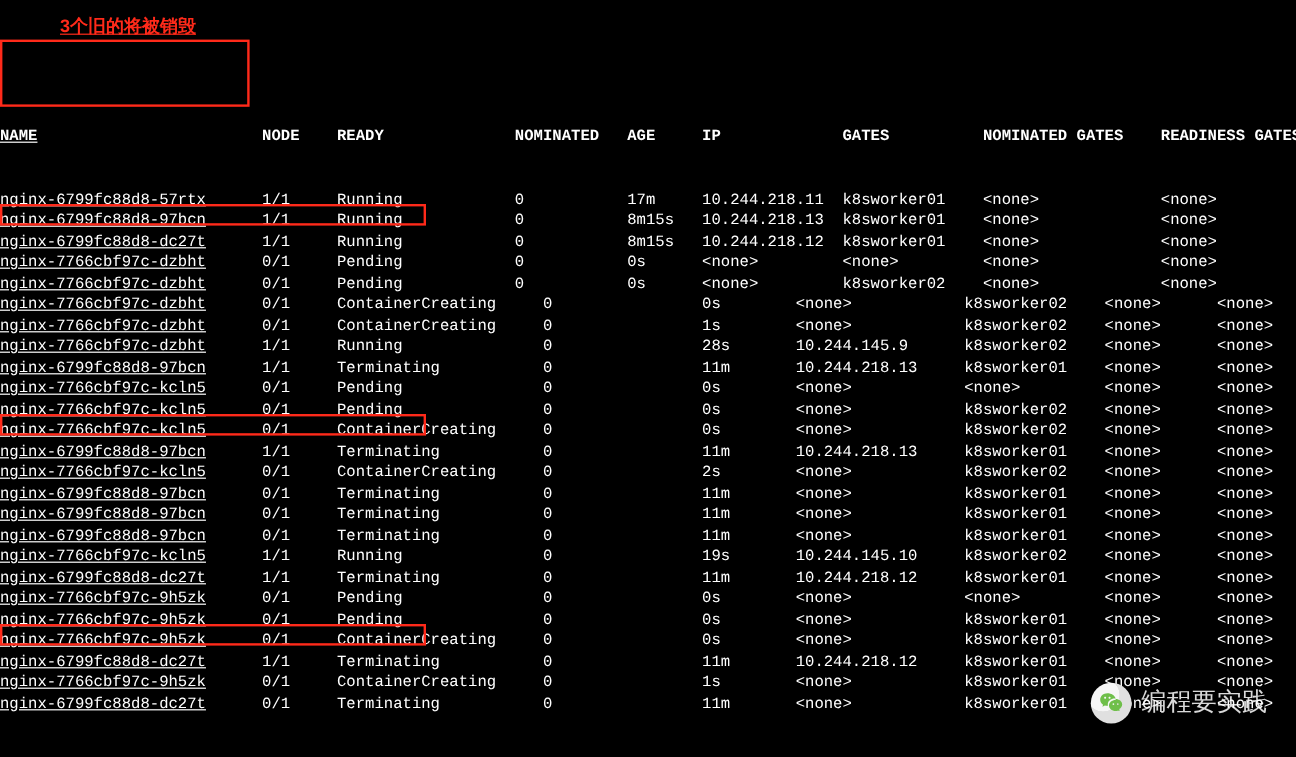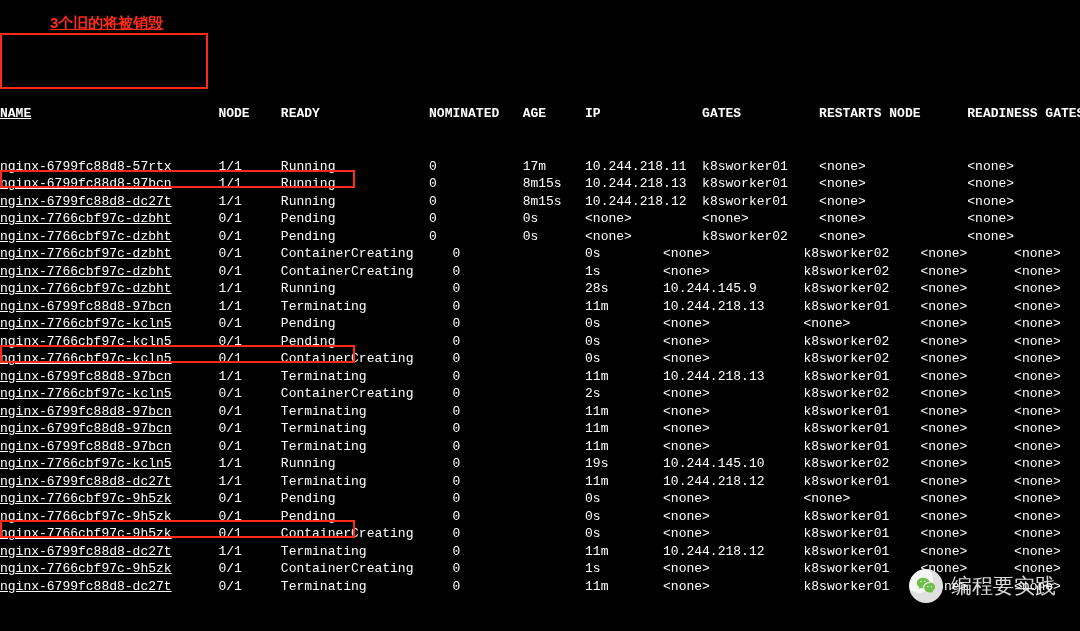--- a/index.html
+++ b/index.html
@@ -61,21 +61,21 @@
   .c-nom    { width: 19ch; }
   .c-rdy    { width: 11ch; }
   .hdr { font-weight: bold; }
 </style>
 </head>
 <body>
 
 
 
 <div class="term">
-  <div class="row hdr" id="hdr-row"><span class="cell c-name">NAME</span><span class="cell c-ready">NODE</span><span class="cell c-status">READY</span><span class="cell c-rest">NOMINATED</span><span class="cell c-age">AGE</span><span class="cell c-ip">IP</span><span class="cell c-node">GATES</span><span class="cell c-nom">RESTARTS NODE</span><span class="cell c-rdy">READINESS GATES</span></div>
+  <div class="row hdr" id="hdr-row"><span class="cell c-name">NAME</span><span class="cell c-ready">NODE</span><span class="cell c-status">READY</span><span class="cell c-rest">NOMINATED</span><span class="cell c-age">AGE</span><span class="cell c-ip">IP</span><span class="cell c-node">GATES</span><span class="cell c-nom">NOMINATED GATES</span><span class="cell c-rdy">READINESS GATES</span></div>
   <div id="rows"><div class="row"><span class="cell c-name">nginx-6799fc88d8-57rtx</span><span class="cell c-ready">1/1</span><span class="cell c-status">Running</span><span class="cell c-rest">0</span><span class="cell c-age">17m</span><span class="cell c-ip">10.244.218.11</span><span class="cell c-node">k8sworker01</span><span class="cell c-nom">&lt;none&gt;</span><span class="cell c-rdy">&lt;none&gt;</span></div><div class="row"><span class="cell c-name">nginx-6799fc88d8-97bcn</span><span class="cell c-ready">1/1</span><span class="cell c-status">Running</span><span class="cell c-rest">0</span><span class="cell c-age">8m15s</span><span class="cell c-ip">10.244.218.13</span><span class="cell c-node">k8sworker01</span><span class="cell c-nom">&lt;none&gt;</span><span class="cell c-rdy">&lt;none&gt;</span></div><div class="row"><span class="cell c-name">nginx-6799fc88d8-dc27t</span><span class="cell c-ready">1/1</span><span class="cell c-status">Running</span><span class="cell c-rest">0</span><span class="cell c-age">8m15s</span><span class="cell c-ip">10.244.218.12</span><span class="cell c-node">k8sworker01</span><span class="cell c-nom">&lt;none&gt;</span><span class="cell c-rdy">&lt;none&gt;</span></div><div class="row"><span class="cell c-name">nginx-7766cbf97c-dzbht</span><span class="cell c-ready">0/1</span><span class="cell c-status">Pending</span><span class="cell c-rest">0</span><span class="cell c-age">0s</span><span class="cell c-ip">&lt;none&gt;</span><span class="cell c-node">&lt;none&gt;</span><span class="cell c-nom">&lt;none&gt;</span><span class="cell c-rdy">&lt;none&gt;</span></div><div class="row"><span class="cell c-name">nginx-7766cbf97c-dzbht</span><span class="cell c-ready">0/1</span><span class="cell c-status">Pending</span><span class="cell c-rest">0</span><span class="cell c-age">0s</span><span class="cell c-ip">&lt;none&gt;</span><span class="cell c-node">k8sworker02</span><span class="cell c-nom">&lt;none&gt;</span><span class="cell c-rdy">&lt;none&gt;</span></div><div class="row"><span class="cell c-name">nginx-7766cbf97c-dzbht</span><span class="cell c-ready">0/1</span><span class="cell c-status" style="width: 22ch;">ContainerCreating</span><span class="cell c-rest" style="width: 17ch;">0</span><span class="cell c-age" style="width: 10ch;">0s</span><span class="cell c-ip" style="width: 18ch;">&lt;none&gt;</span><span class="cell c-node" style="width: 15ch;">k8sworker02</span><span class="cell c-nom" style="width: 12ch;">&lt;none&gt;</span><span class="cell c-rdy" style="width: 8ch;">&lt;none&gt;</span></div><div class="row"><span class="cell c-name">nginx-7766cbf97c-dzbht</span><span class="cell c-ready">0/1</span><span class="cell c-status" style="width: 22ch;">ContainerCreating</span><span class="cell c-rest" style="width: 17ch;">0</span><span class="cell c-age" style="width: 10ch;">1s</span><span class="cell c-ip" style="width: 18ch;">&lt;none&gt;</span><span class="cell c-node" style="width: 15ch;">k8sworker02</span><span class="cell c-nom" style="width: 12ch;">&lt;none&gt;</span><span class="cell c-rdy" style="width: 8ch;">&lt;none&gt;</span></div><div class="row"><span class="cell c-name">nginx-7766cbf97c-dzbht</span><span class="cell c-ready">1/1</span><span class="cell c-status" style="width: 22ch;">Running</span><span class="cell c-rest" style="width: 17ch;">0</span><span class="cell c-age" style="width: 10ch;">28s</span><span class="cell c-ip" style="width: 18ch;">10.244.145.9</span><span class="cell c-node" style="width: 15ch;">k8sworker02</span><span class="cell c-nom" style="width: 12ch;">&lt;none&gt;</span><span class="cell c-rdy" style="width: 8ch;">&lt;none&gt;</span></div><div class="row"><span class="cell c-name">nginx-6799fc88d8-97bcn</span><span class="cell c-ready">1/1</span><span class="cell c-status" style="width: 22ch;">Terminating</span><span class="cell c-rest" style="width: 17ch;">0</span><span class="cell c-age" style="width: 10ch;">11m</span><span class="cell c-ip" style="width: 18ch;">10.244.218.13</span><span class="cell c-node" style="width: 15ch;">k8sworker01</span><span class="cell c-nom" style="width: 12ch;">&lt;none&gt;</span><span class="cell c-rdy" style="width: 8ch;">&lt;none&gt;</span></div><div class="row"><span class="cell c-name">nginx-7766cbf97c-kcln5</span><span class="cell c-ready">0/1</span><span class="cell c-status" style="width: 22ch;">Pending</span><span class="cell c-rest" style="width: 17ch;">0</span><span class="cell c-age" style="width: 10ch;">0s</span><span class="cell c-ip" style="width: 18ch;">&lt;none&gt;</span><span class="cell c-node" style="width: 15ch;">&lt;none&gt;</span><span class="cell c-nom" style="width: 12ch;">&lt;none&gt;</span><span class="cell c-rdy" style="width: 8ch;">&lt;none&gt;</span></div><div class="row"><span class="cell c-name">nginx-7766cbf97c-kcln5</span><span class="cell c-ready">0/1</span><span class="cell c-status" style="width: 22ch;">Pending</span><span class="cell c-rest" style="width: 17ch;">0</span><span class="cell c-age" style="width: 10ch;">0s</span><span class="cell c-ip" style="width: 18ch;">&lt;none&gt;</span><span class="cell c-node" style="width: 15ch;">k8sworker02</span><span class="cell c-nom" style="width: 12ch;">&lt;none&gt;</span><span class="cell c-rdy" style="width: 8ch;">&lt;none&gt;</span></div><div class="row"><span class="cell c-name">nginx-7766cbf97c-kcln5</span><span class="cell c-ready">0/1</span><span class="cell c-status" style="width: 22ch;">ContainerCreating</span><span class="cell c-rest" style="width: 17ch;">0</span><span class="cell c-age" style="width: 10ch;">0s</span><span class="cell c-ip" style="width: 18ch;">&lt;none&gt;</span><span class="cell c-node" style="width: 15ch;">k8sworker02</span><span class="cell c-nom" style="width: 12ch;">&lt;none&gt;</span><span class="cell c-rdy" style="width: 8ch;">&lt;none&gt;</span></div><div class="row"><span class="cell c-name">nginx-6799fc88d8-97bcn</span><span class="cell c-ready">1/1</span><span class="cell c-status" style="width: 22ch;">Terminating</span><span class="cell c-rest" style="width: 17ch;">0</span><span class="cell c-age" style="width: 10ch;">11m</span><span class="cell c-ip" style="width: 18ch;">10.244.218.13</span><span class="cell c-node" style="width: 15ch;">k8sworker01</span><span class="cell c-nom" style="width: 12ch;">&lt;none&gt;</span><span class="cell c-rdy" style="width: 8ch;">&lt;none&gt;</span></div><div class="row"><span class="cell c-name">nginx-7766cbf97c-kcln5</span><span class="cell c-ready">0/1</span><span class="cell c-status" style="width: 22ch;">ContainerCreating</span><span class="cell c-rest" style="width: 17ch;">0</span><span class="cell c-age" style="width: 10ch;">2s</span><span class="cell c-ip" style="width: 18ch;">&lt;none&gt;</span><span class="cell c-node" style="width: 15ch;">k8sworker02</span><span class="cell c-nom" style="width: 12ch;">&lt;none&gt;</span><span class="cell c-rdy" style="width: 8ch;">&lt;none&gt;</span></div><div class="row"><span class="cell c-name">nginx-6799fc88d8-97bcn</span><span class="cell c-ready">0/1</span><span class="cell c-status" style="width: 22ch;">Terminating</span><span class="cell c-rest" style="width: 17ch;">0</span><span class="cell c-age" style="width: 10ch;">11m</span><span class="cell c-ip" style="width: 18ch;">&lt;none&gt;</span><span class="cell c-node" style="width: 15ch;">k8sworker01</span><span class="cell c-nom" style="width: 12ch;">&lt;none&gt;</span><span class="cell c-rdy" style="width: 8ch;">&lt;none&gt;</span></div><div class="row"><span class="cell c-name">nginx-6799fc88d8-97bcn</span><span class="cell c-ready">0/1</span><span class="cell c-status" style="width: 22ch;">Terminating</span><span class="cell c-rest" style="width: 17ch;">0</span><span class="cell c-age" style="width: 10ch;">11m</span><span class="cell c-ip" style="width: 18ch;">&lt;none&gt;</span><span class="cell c-node" style="width: 15ch;">k8sworker01</span><span class="cell c-nom" style="width: 12ch;">&lt;none&gt;</span><span class="cell c-rdy" style="width: 8ch;">&lt;none&gt;</span></div><div class="row"><span class="cell c-name">nginx-6799fc88d8-97bcn</span><span class="cell c-ready">0/1</span><span class="cell c-status" style="width: 22ch;">Terminating</span><span class="cell c-rest" style="width: 17ch;">0</span><span class="cell c-age" style="width: 10ch;">11m</span><span class="cell c-ip" style="width: 18ch;">&lt;none&gt;</span><span class="cell c-node" style="width: 15ch;">k8sworker01</span><span class="cell c-nom" style="width: 12ch;">&lt;none&gt;</span><span class="cell c-rdy" style="width: 8ch;">&lt;none&gt;</span></div><div class="row"><span class="cell c-name">nginx-7766cbf97c-kcln5</span><span class="cell c-ready">1/1</span><span class="cell c-status" style="width: 22ch;">Running</span><span class="cell c-rest" style="width: 17ch;">0</span><span class="cell c-age" style="width: 10ch;">19s</span><span class="cell c-ip" style="width: 18ch;">10.244.145.10</span><span class="cell c-node" style="width: 15ch;">k8sworker02</span><span class="cell c-nom" style="width: 12ch;">&lt;none&gt;</span><span class="cell c-rdy" style="width: 8ch;">&lt;none&gt;</span></div><div class="row"><span class="cell c-name">nginx-6799fc88d8-dc27t</span><span class="cell c-ready">1/1</span><span class="cell c-status" style="width: 22ch;">Terminating</span><span class="cell c-rest" style="width: 17ch;">0</span><span class="cell c-age" style="width: 10ch;">11m</span><span class="cell c-ip" style="width: 18ch;">10.244.218.12</span><span class="cell c-node" style="width: 15ch;">k8sworker01</span><span class="cell c-nom" style="width: 12ch;">&lt;none&gt;</span><span class="cell c-rdy" style="width: 8ch;">&lt;none&gt;</span></div><div class="row"><span class="cell c-name">nginx-7766cbf97c-9h5zk</span><span class="cell c-ready">0/1</span><span class="cell c-status" style="width: 22ch;">Pending</span><span class="cell c-rest" style="width: 17ch;">0</span><span class="cell c-age" style="width: 10ch;">0s</span><span class="cell c-ip" style="width: 18ch;">&lt;none&gt;</span><span class="cell c-node" style="width: 15ch;">&lt;none&gt;</span><span class="cell c-nom" style="width: 12ch;">&lt;none&gt;</span><span class="cell c-rdy" style="width: 8ch;">&lt;none&gt;</span></div><div class="row"><span class="cell c-name">nginx-7766cbf97c-9h5zk</span><span class="cell c-ready">0/1</span><span class="cell c-status" style="width: 22ch;">Pending</span><span class="cell c-rest" style="width: 17ch;">0</span><span class="cell c-age" style="width: 10ch;">0s</span><span class="cell c-ip" style="width: 18ch;">&lt;none&gt;</span><span class="cell c-node" style="width: 15ch;">k8sworker01</span><span class="cell c-nom" style="width: 12ch;">&lt;none&gt;</span><span class="cell c-rdy" style="width: 8ch;">&lt;none&gt;</span></div><div class="row"><span class="cell c-name">nginx-7766cbf97c-9h5zk</span><span class="cell c-ready">0/1</span><span class="cell c-status" style="width: 22ch;">ContainerCreating</span><span class="cell c-rest" style="width: 17ch;">0</span><span class="cell c-age" style="width: 10ch;">0s</span><span class="cell c-ip" style="width: 18ch;">&lt;none&gt;</span><span class="cell c-node" style="width: 15ch;">k8sworker01</span><span class="cell c-nom" style="width: 12ch;">&lt;none&gt;</span><span class="cell c-rdy" style="width: 8ch;">&lt;none&gt;</span></div><div class="row"><span class="cell c-name">nginx-6799fc88d8-dc27t</span><span class="cell c-ready">1/1</span><span class="cell c-status" style="width: 22ch;">Terminating</span><span class="cell c-rest" style="width: 17ch;">0</span><span class="cell c-age" style="width: 10ch;">11m</span><span class="cell c-ip" style="width: 18ch;">10.244.218.12</span><span class="cell c-node" style="width: 15ch;">k8sworker01</span><span class="cell c-nom" style="width: 12ch;">&lt;none&gt;</span><span class="cell c-rdy" style="width: 8ch;">&lt;none&gt;</span></div><div class="row"><span class="cell c-name">nginx-7766cbf97c-9h5zk</span><span class="cell c-ready">0/1</span><span class="cell c-status" style="width: 22ch;">ContainerCreating</span><span class="cell c-rest" style="width: 17ch;">0</span><span class="cell c-age" style="width: 10ch;">1s</span><span class="cell c-ip" style="width: 18ch;">&lt;none&gt;</span><span class="cell c-node" style="width: 15ch;">k8sworker01</span><span class="cell c-nom" style="width: 12ch;">&lt;none&gt;</span><span class="cell c-rdy" style="width: 8ch;">&lt;none&gt;</span></div><div class="row"><span class="cell c-name">nginx-6799fc88d8-dc27t</span><span class="cell c-ready">0/1</span><span class="cell c-status" style="width: 22ch;">Terminating</span><span class="cell c-rest" style="width: 17ch;">0</span><span class="cell c-age" style="width: 10ch;">11m</span><span class="cell c-ip" style="width: 18ch;">&lt;none&gt;</span><span class="cell c-node" style="width: 15ch;">k8sworker01</span><span class="cell c-nom" style="width: 12ch;">&lt;none&gt;</span><span class="cell c-rdy" style="width: 8ch;">&lt;none&gt;</span></div></div>
 </div>
 
 
 <div class="red-box" id="box-top3" style="top: 33px; left: 0px; width: 208px; height: 56px;"></div>
 <div class="red-box" id="box-run1" style="top: 170px; left: 0px; width: 355px; height: 18px;"></div>
 <div class="red-box" id="box-run2" style="top: 345px; left: 0px; width: 355px; height: 18px;"></div>
 <div class="red-box" id="box-run3" style="top: 520px; left: 0px; width: 355px; height: 18px;"></div>
 
 <div class="anno" style="top:14px;left:50px;text-decoration:underline;">3个旧的将被销毁</div>

